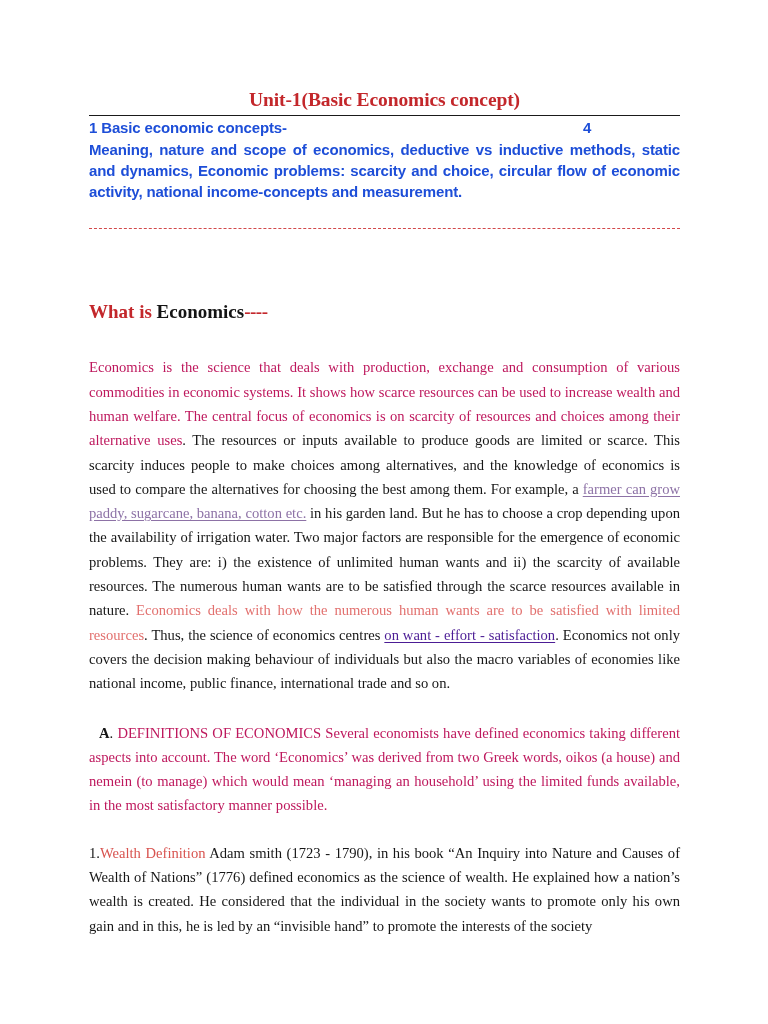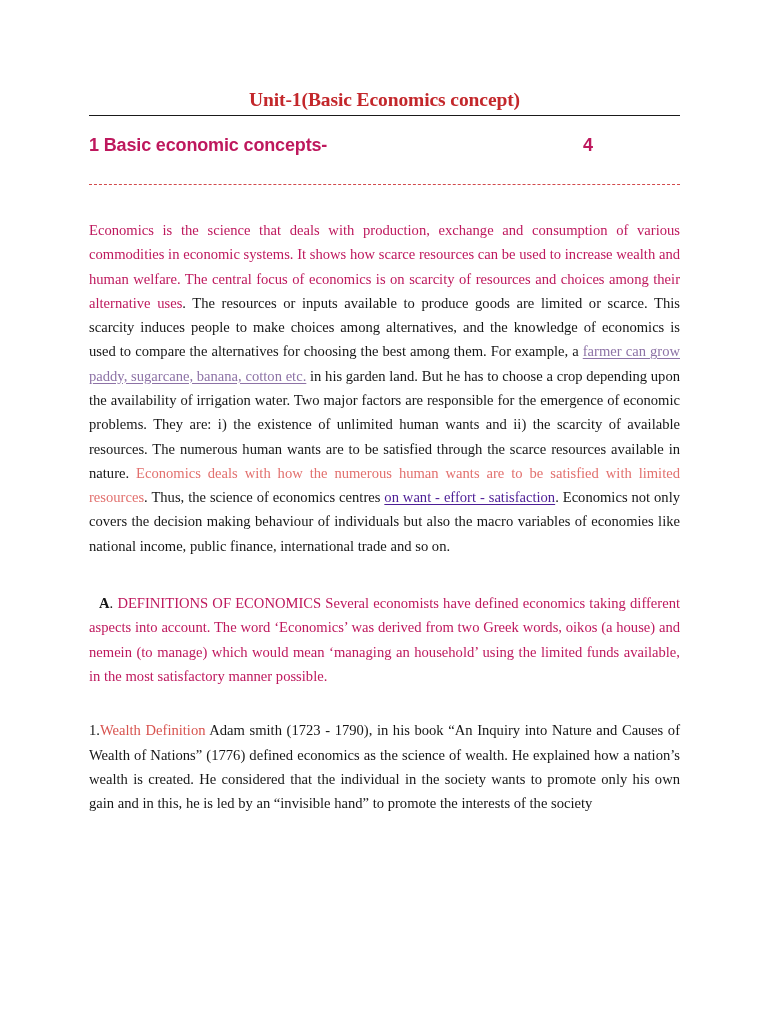--- a/index.html
+++ b/index.html
@@ -46,24 +46,24 @@
     border: 0;
     border-top: 1.6px solid #1a1a1a;
     margin: 3px 0 0 0;
     width: 100%;
   }
 
   
   .syllabus {
     font-family: "Liberation Sans Narrow", "Liberation Sans", "DejaVu Sans", sans-serif;
     font-weight: bold;
-    font-size: 18px;
+    font-size: 15px;
     line-height: 1.42;
-    color: #be185d;
-    margin-top: 17px;
+    color: #1d4ed8;
+    margin-top: 1px;
     letter-spacing: -0.15px;
   }
   .syllabus .headline-row {
     display: block;
     position: relative;
     white-space: nowrap;
   }
   .syllabus .page-num {
     position: absolute;
     left: 494px;
@@ -102,22 +102,22 @@
   p.body {
     margin: 0;
     font-family: "Liberation Serif", "DejaVu Serif", serif;
     font-size: 14.6px;
     line-height: 24.3px;
     color: #161616;
     text-align: justify;
     text-align-last: left;
   }
   #para-main { margin-top: 32px; }
-  #para-definitions { margin-top: 33px; text-indent: 10px; }
-  #para-wealth { margin-top: 30px; }
+  #para-definitions { margin-top: 25px; text-indent: 10px; }
+  #para-wealth { margin-top: 23px; }
 
   .t-cyan   { color: #be185d; }
   .t-red    { color: #E2706E; }
   .t-redd   { color: #D8534F; }
   .t-black  { color: #161616; }
   .u        { text-underline-offset: 2px; }
   .u-red    { text-decoration: underline; text-underline-offset: 2px; color: #4c1d95; }
   .u-purple { text-decoration: underline; text-underline-offset: 2px; color: #8D72A6; }
   .bold     { font-weight: bold; }
 </style>
@@ -127,24 +127,26 @@
 <div class="page">
   <div class="content">
 
     <h1 class="doc-title">Unit-1(Basic Economics concept)</h1>
     <hr class="title-rule">
 
     <div class="syllabus">
       <span class="headline-row">
         <span>1 Basic economic concepts-</span><span class="page-num">4</span>
       </span>
+      <span class="body-lines">Meaning, nature and scope of economics, deductive vs inductive methods, static and dynamics, Economic problems: scarcity and choice, circular flow of economic activity, national income-concepts and measurement.</span>
     </div>
 
     <hr class="dash-sep">
 
+    <h2 class="section-heading"><span class="hl-red">What is</span> <span class="hl-black">Economics</span><span class="hl-dash">----</span></h2>
 
     <p class="body" id="para-main"><span class="t-cyan">Economics is the science that deals with production, exchange and consumption of various commodities in economic systems. It shows how scarce resources can be used to increase wealth and human welfare. The central focus of economics is on scarcity of resources and choices among their alternative uses</span><span class="t-black">. The resources or inputs available to produce goods are limited or scarce. This scarcity induces people to make choices among alternatives, and the knowledge of economics is used to compare the alternatives for choosing the best among them. </span><span class="u t-black">For example, a </span><span class="u-purple">farmer can grow paddy, sugarcane, banana, cotton etc.</span><span class="u t-black"> in his garden land. But he has to choose a crop depending upon the availability of irrigation water</span><span class="t-black">. Two major factors are responsible for the emergence of economic problems. They are: i) the existence of unlimited human wants and ii) the scarcity of available resources. The numerous human wants are to be satisfied through the scarce resources available in nature. </span><span class="t-red">Economics deals with how the numerous human wants are to be satisfied with limited resources</span><span class="t-black">. Thus, the science of economics centres </span><span class="u-red">on want - effort - satisfaction</span><span class="t-black">. Economics not only covers the decision making behaviour of individuals but also the macro variables of economies like national income, public finance, international trade and so on.</span></p>
 
     <p class="body" id="para-definitions"><span class="bold t-black">A</span><span class="t-black">.</span><span class="t-cyan"> DEFINITIONS OF ECONOMICS Several economists have defined economics taking different aspects into account. The word ‘Economics’ was derived from two Greek words, oikos (a house) and nemein (to manage) which would mean ‘managing an household’ using the limited funds available, in the most satisfactory manner possible.</span></p>
 
     <p class="body" id="para-wealth"><span class="t-black">1.</span><span class="t-redd">Wealth Definition</span><span class="t-black"> Adam smith (1723 - 1790), in his book “An Inquiry into Nature and Causes of Wealth of Nations” (1776) defined economics as the science of wealth. He explained how a nation’s wealth is created. He considered that the individual in the society wants to promote only his own gain and in this, he is led by an “invisible hand” to promote the interests of the society</span></p>
 
   </div>
 </div>
 

